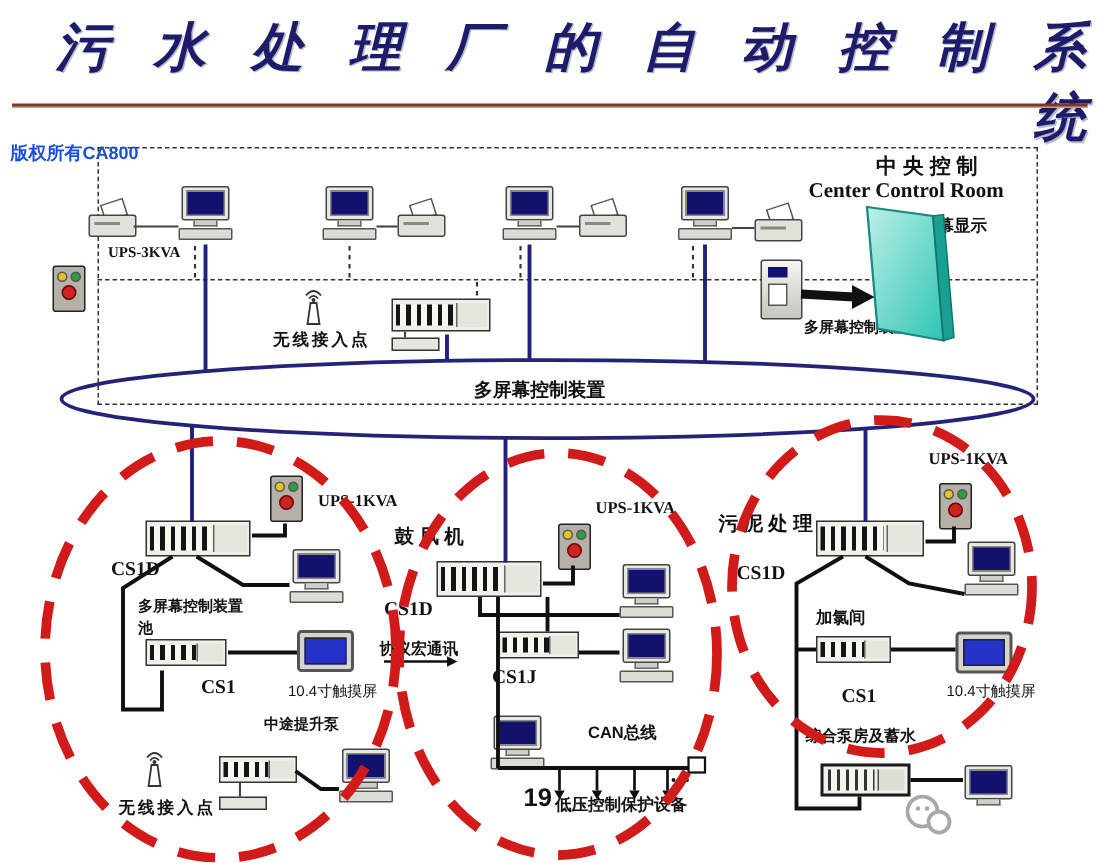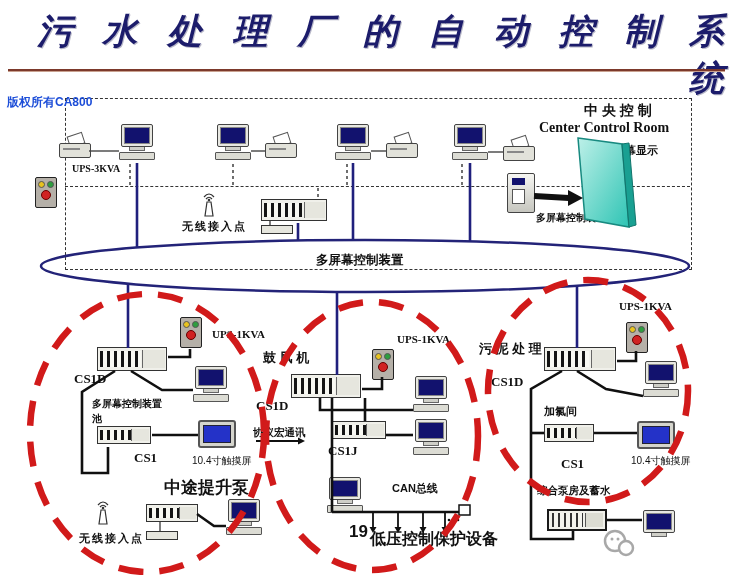--- a/index.html
+++ b/index.html
@@ -179,21 +179,21 @@
   <div class="lbl b" style="left:92px;top:412px;font-size:10px">池</div>
   <div class="dev plc" style="left:97px;top:426px;width:54px;height:18px">
       <div class="stripes"></div>
       <div class="cap"></div>
     </div>
   <div class="lbl serif" style="left:134px;top:450px;font-size:13px">CS1</div>
   <div class="dev touch" style="left:198px;top:420px">
       <div class="tsc"></div>
     </div>
   <div class="lbl" style="left:192px;top:454px;font-size:10px">10.4寸触摸屏</div>
-  <div class="lbl b" style="left:164px;top:476px;font-size:17px">中途提升泵</div>
+  <div class="lbl b" style="left:176px;top:476px;font-size:10px">中途提升泵</div>
   <svg class="dev" style="left:95px;top:499px" width="16" height="27" viewBox="0 0 16 27">
     <path d="M3 6 Q8 0 13 6" fill="none" stroke="#333" stroke-width="1.2"></path>
     <path d="M5 8 Q8 4.5 11 8" fill="none" stroke="#333" stroke-width="1.2"></path>
     <circle cx="8" cy="9" r="1.3" fill="#333"></circle>
     <path d="M6 11 L10 11 L12 25 L4 25 Z" fill="#fff" stroke="#333" stroke-width="1.2"></path>
   </svg>
   <div class="lbl b" style="left:79px;top:531px;font-size:11px;letter-spacing:2px">无线接入点</div>
   <div class="dev plc" style="left:146px;top:504px;width:52px;height:18px">
       <div class="stripes"></div>
       <div class="cap"></div>
@@ -241,21 +241,21 @@
   <div class="lbl serif" style="left:328px;top:443px;font-size:13px">CS1J</div>
   <div class="dev computer" style="left:327px;top:477px">
       <div class="mon">
         <div class="scr"></div>
       </div>
       <div class="neck"></div>
       <div class="kb"></div>
     </div>
   <div class="lbl b" style="left:392px;top:481px;font-size:11px">CAN总线</div>
   <div class="lbl b" style="left:349px;top:522px;font-size:17px">19</div>
-  <div class="lbl b" style="left:370px;top:529px;font-size:16px">低压控制保护设备</div>
+  <div class="lbl b" style="left:370px;top:529px;font-size:11px">低压控制保护设备</div>
 
   <div class="lbl b" style="left:479px;top:340px;font-size:13px">污 泥 处 理</div>
   <div class="dev plc" style="left:544px;top:347px;width:72px;height:24px">
       <div class="stripes"></div>
       <div class="cap"></div>
     </div>
   <div class="lbl serif" style="left:491px;top:374px;font-size:13px">CS1D</div>
   <div class="lbl serif" style="left:619px;top:300px;font-size:11px">UPS-1KVA</div>
   <div class="dev ups" style="left:626px;top:322px">
       <span class="led y"></span>

